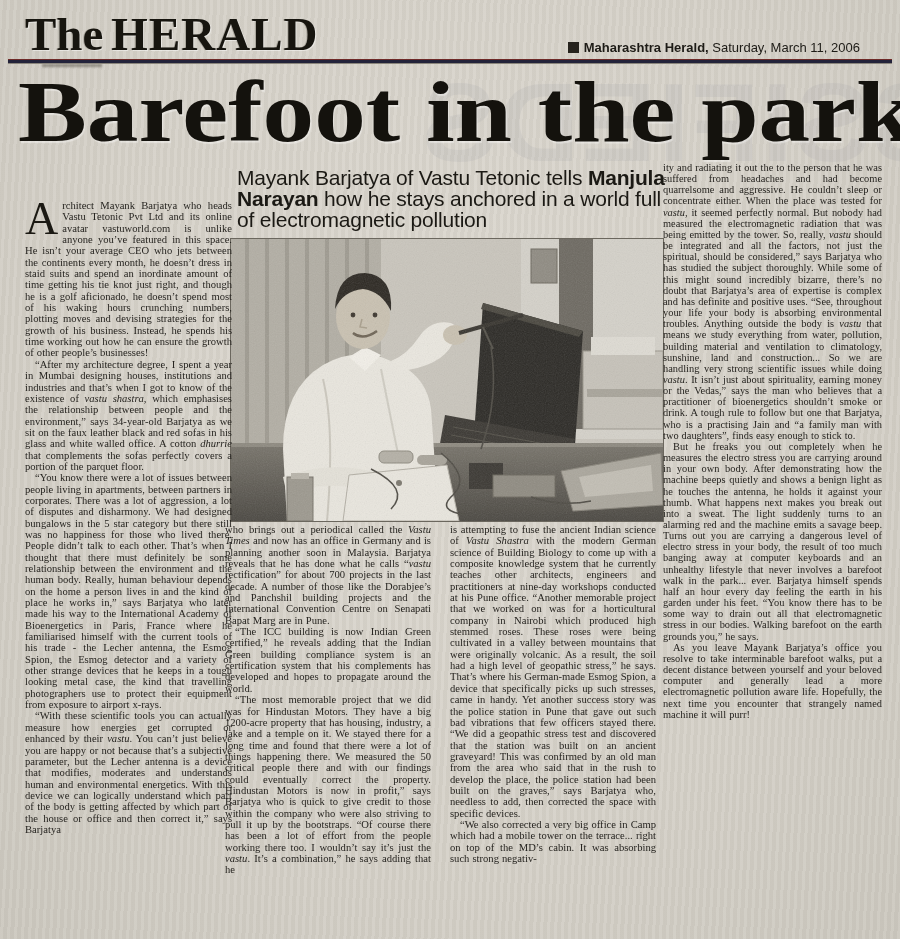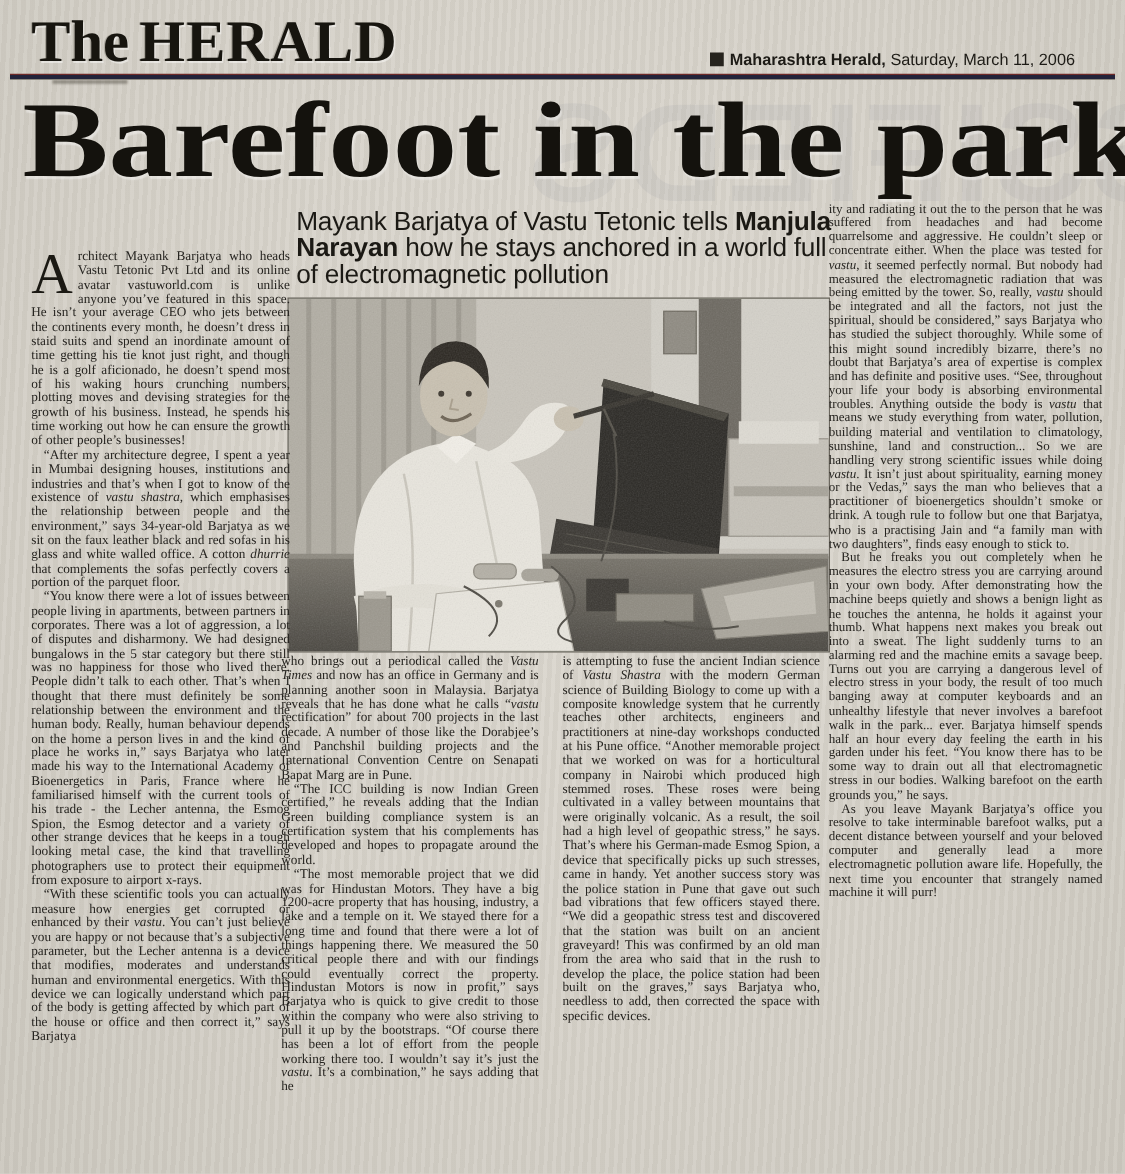--- a/index.html
+++ b/index.html
@@ -176,20 +176,21 @@
       <p>“You know there were a lot of issues between people living in apartments, between partners in corporates. There was a lot of aggression, a lot of disputes and disharmony. We had designed bungalows in the 5 star category but there still was no happiness for those who lived there. People didn’t talk to each other. That’s when I thought that there must definitely be some relationship between the environment and the human body. Really, human behaviour depends on the home a person lives in and the kind of place he works in,” says Barjatya who later made his way to the International Academy of Bioenergetics in Paris, France where he familiarised himself with the current tools of his trade - the Lecher antenna, the Esmog Spion, the Esmog detector and a variety of other strange devices that he keeps in a tough looking metal case, the kind that travelling photographers use to protect their equipment from exposure to airport x-rays.</p>
       <p>“With these scientific tools you can actually measure how energies get corrupted or enhanced by their <i>vastu</i>. You can’t just believe you are happy or not because that’s a subjective parameter, but the Lecher antenna is a device that modifies, moderates and understands human and environmental energetics. With this device we can logically understand which part of the body is getting affected by which part of the house or office and then correct it,” says Barjatya</p>
     </section>
   <section class="col col2">
       <p class="first">who brings out a periodical called the <i>Vastu Times</i> and now has an office in Germany and is planning another soon in Malaysia. Barjatya reveals that he has done what he calls “<i>vastu</i> rectification” for about 700 projects in the last decade. A number of those like the Dorabjee’s and Panchshil building projects and the International Convention Centre on Senapati Bapat Marg are in Pune.</p>
       <p>“The ICC building is now Indian Green certified,” he reveals adding that the Indian Green building compliance system is an certification system that his complements has developed and hopes to propagate around the world.</p>
       <p>“The most memorable project that we did was for Hindustan Motors. They have a big 1200-acre property that has housing, industry, a lake and a temple on it. We stayed there for a long time and found that there were a lot of things happening there. We measured the 50 critical people there and with our findings could eventually correct the property. Hindustan Motors is now in profit,” says Barjatya who is quick to give credit to those within the company who were also striving to pull it up by the bootstraps. “Of course there has been a lot of effort from the people working there too. I wouldn’t say it’s just the <i>vastu</i>. It’s a combination,” he says adding that he</p>
     </section>
   <section class="col col3">
       <p class="first">is attempting to fuse the ancient Indian science of <i>Vastu Shastra</i> with the modern German science of Building Biology to come up with a composite knowledge system that he currently teaches other architects, engineers and practitioners at nine-day workshops conducted at his Pune office.  “Another memorable project that we worked on was for a horticultural company in Nairobi which produced high stemmed roses. These roses were being cultivated in a valley between mountains that were originally volcanic. As a result, the soil had a high level of geopathic stress,” he says. That’s where his German-made Esmog Spion, a device that specifically picks up such stresses, came in handy. Yet another success story was the police station in Pune that gave out such bad vibrations that few officers stayed there. “We did a geopathic stress test and discovered that the station was built on an ancient graveyard! This was confirmed by an old man from the area who said that in the rush to develop the place, the police station had been built on the graves,” says Barjatya who, needless to add, then corrected the space with specific devices.</p>
+      <p>“We also corrected a very big office in Camp which had a mobile tower on the terrace... right on top of the MD’s cabin. It was absorbing such strong negativ-</p>
     </section>
   <section class="col col4">
       <p class="first">ity and radiating it out the to the person that he was suffered from headaches and had become quarrelsome and aggressive. He couldn’t sleep or concentrate either. When the place was tested for <i>vastu</i>, it seemed perfectly normal. But nobody had measured the electromagnetic radiation that was being emitted by the tower. So, really, <i>vastu</i> should be integrated and all the factors, not just the spiritual, should be considered,” says Barjatya who has studied the subject thoroughly. While some of this might sound incredibly bizarre, there’s no doubt that Barjatya’s area of expertise is complex and has definite and positive uses. “See, throughout your life your body is absorbing environmental troubles. Anything outside the body is <i>vastu</i> that means we study everything from water, pollution, building material and ventilation to climatology, sunshine, land and construction... So we are handling very strong scientific issues while doing <i>vastu</i>. It isn’t just about spirituality, earning money or the Vedas,” says the man who believes that a practitioner of bioenergetics shouldn’t smoke or drink. A tough rule to follow but one that Barjatya, who is a practising Jain and “a family man with two daughters”, finds easy enough to stick to.</p>
       <p>But he freaks you out completely when he measures the electro stress you are carrying around in your own body. After demonstrating how the machine beeps quietly and shows a benign light as he touches the antenna, he holds it against your thumb. What happens next makes you break out into a sweat. The light suddenly turns to an alarming red and the machine emits a savage beep. Turns out you are carrying a dangerous level of electro stress in your body, the result of too much banging away at computer keyboards and an unhealthy lifestyle that never involves a barefoot walk in the park... ever. Barjatya himself spends half an hour every day feeling the earth in his garden under his feet. “You know there has to be some way to drain out all that electromagnetic stress in our bodies. Walking barefoot on the earth grounds you,” he says.</p>
       <p>As you leave Mayank Barjatya’s office you resolve to take interminable barefoot walks, put a decent distance between yourself and your beloved computer and generally lead a more electromagnetic pollution aware life. Hopefully, the next time you encounter that strangely named machine it will purr!</p>
     </section>
 
 </div>
 
 </body></html>

